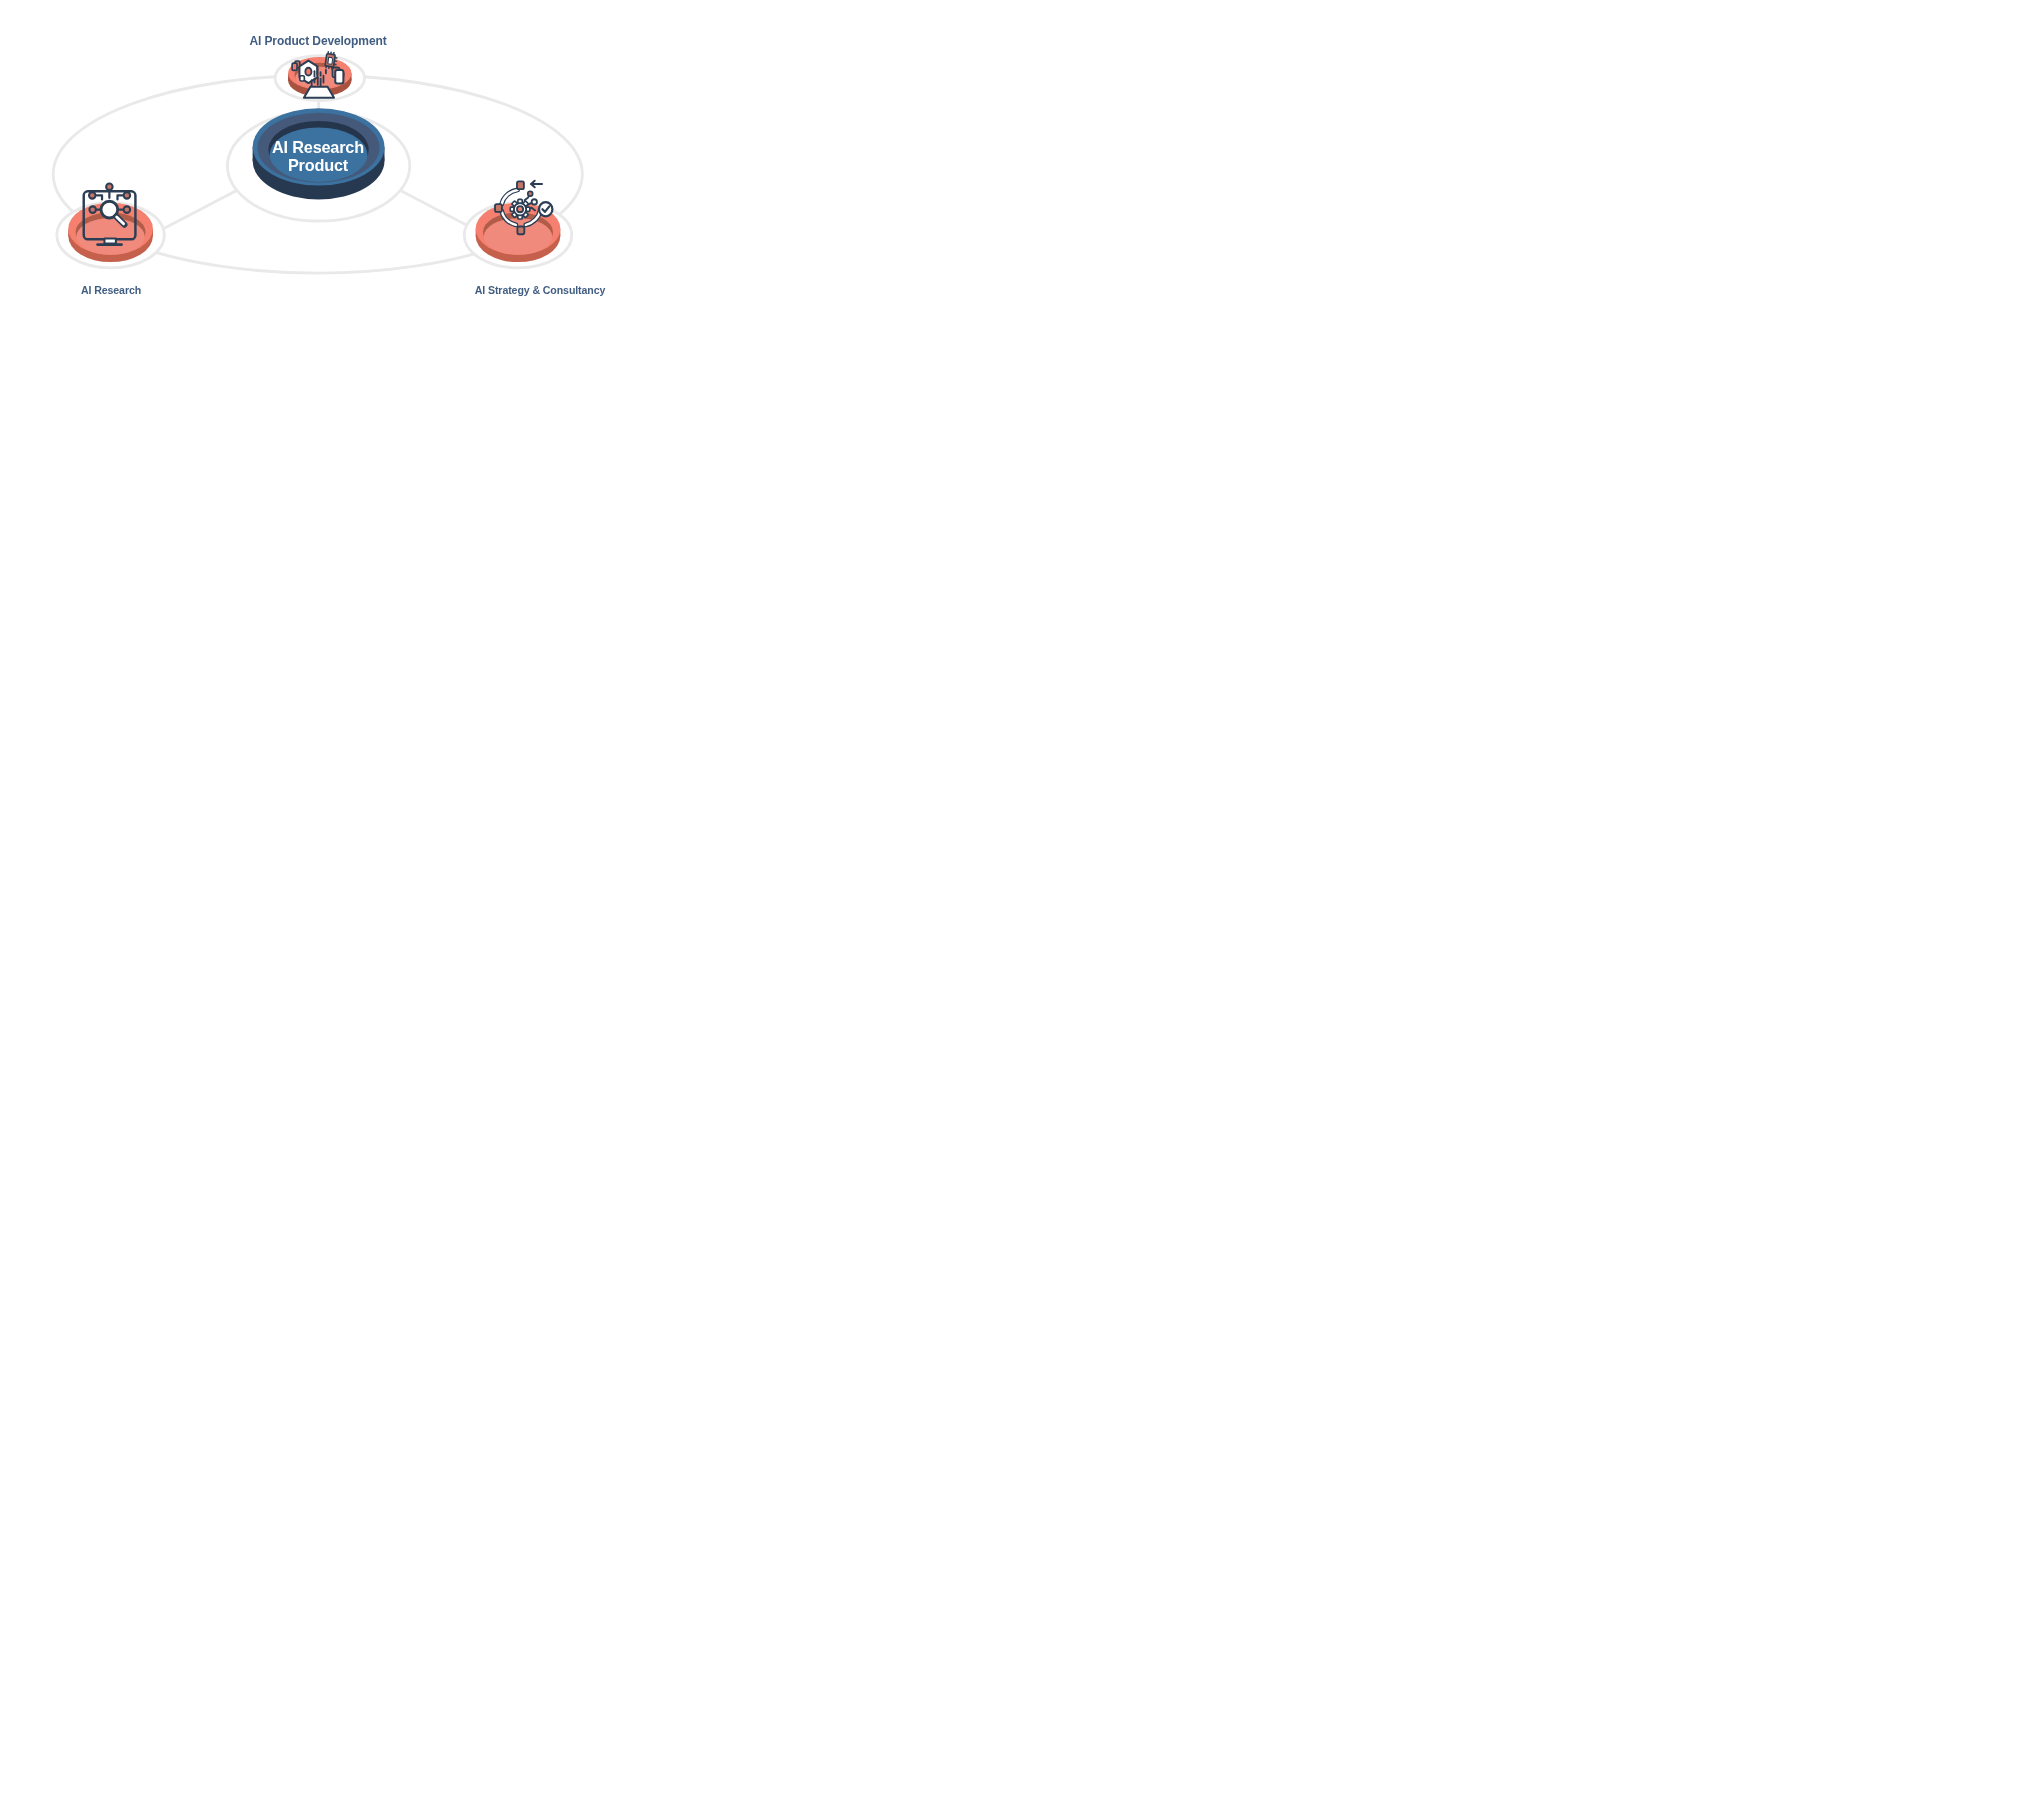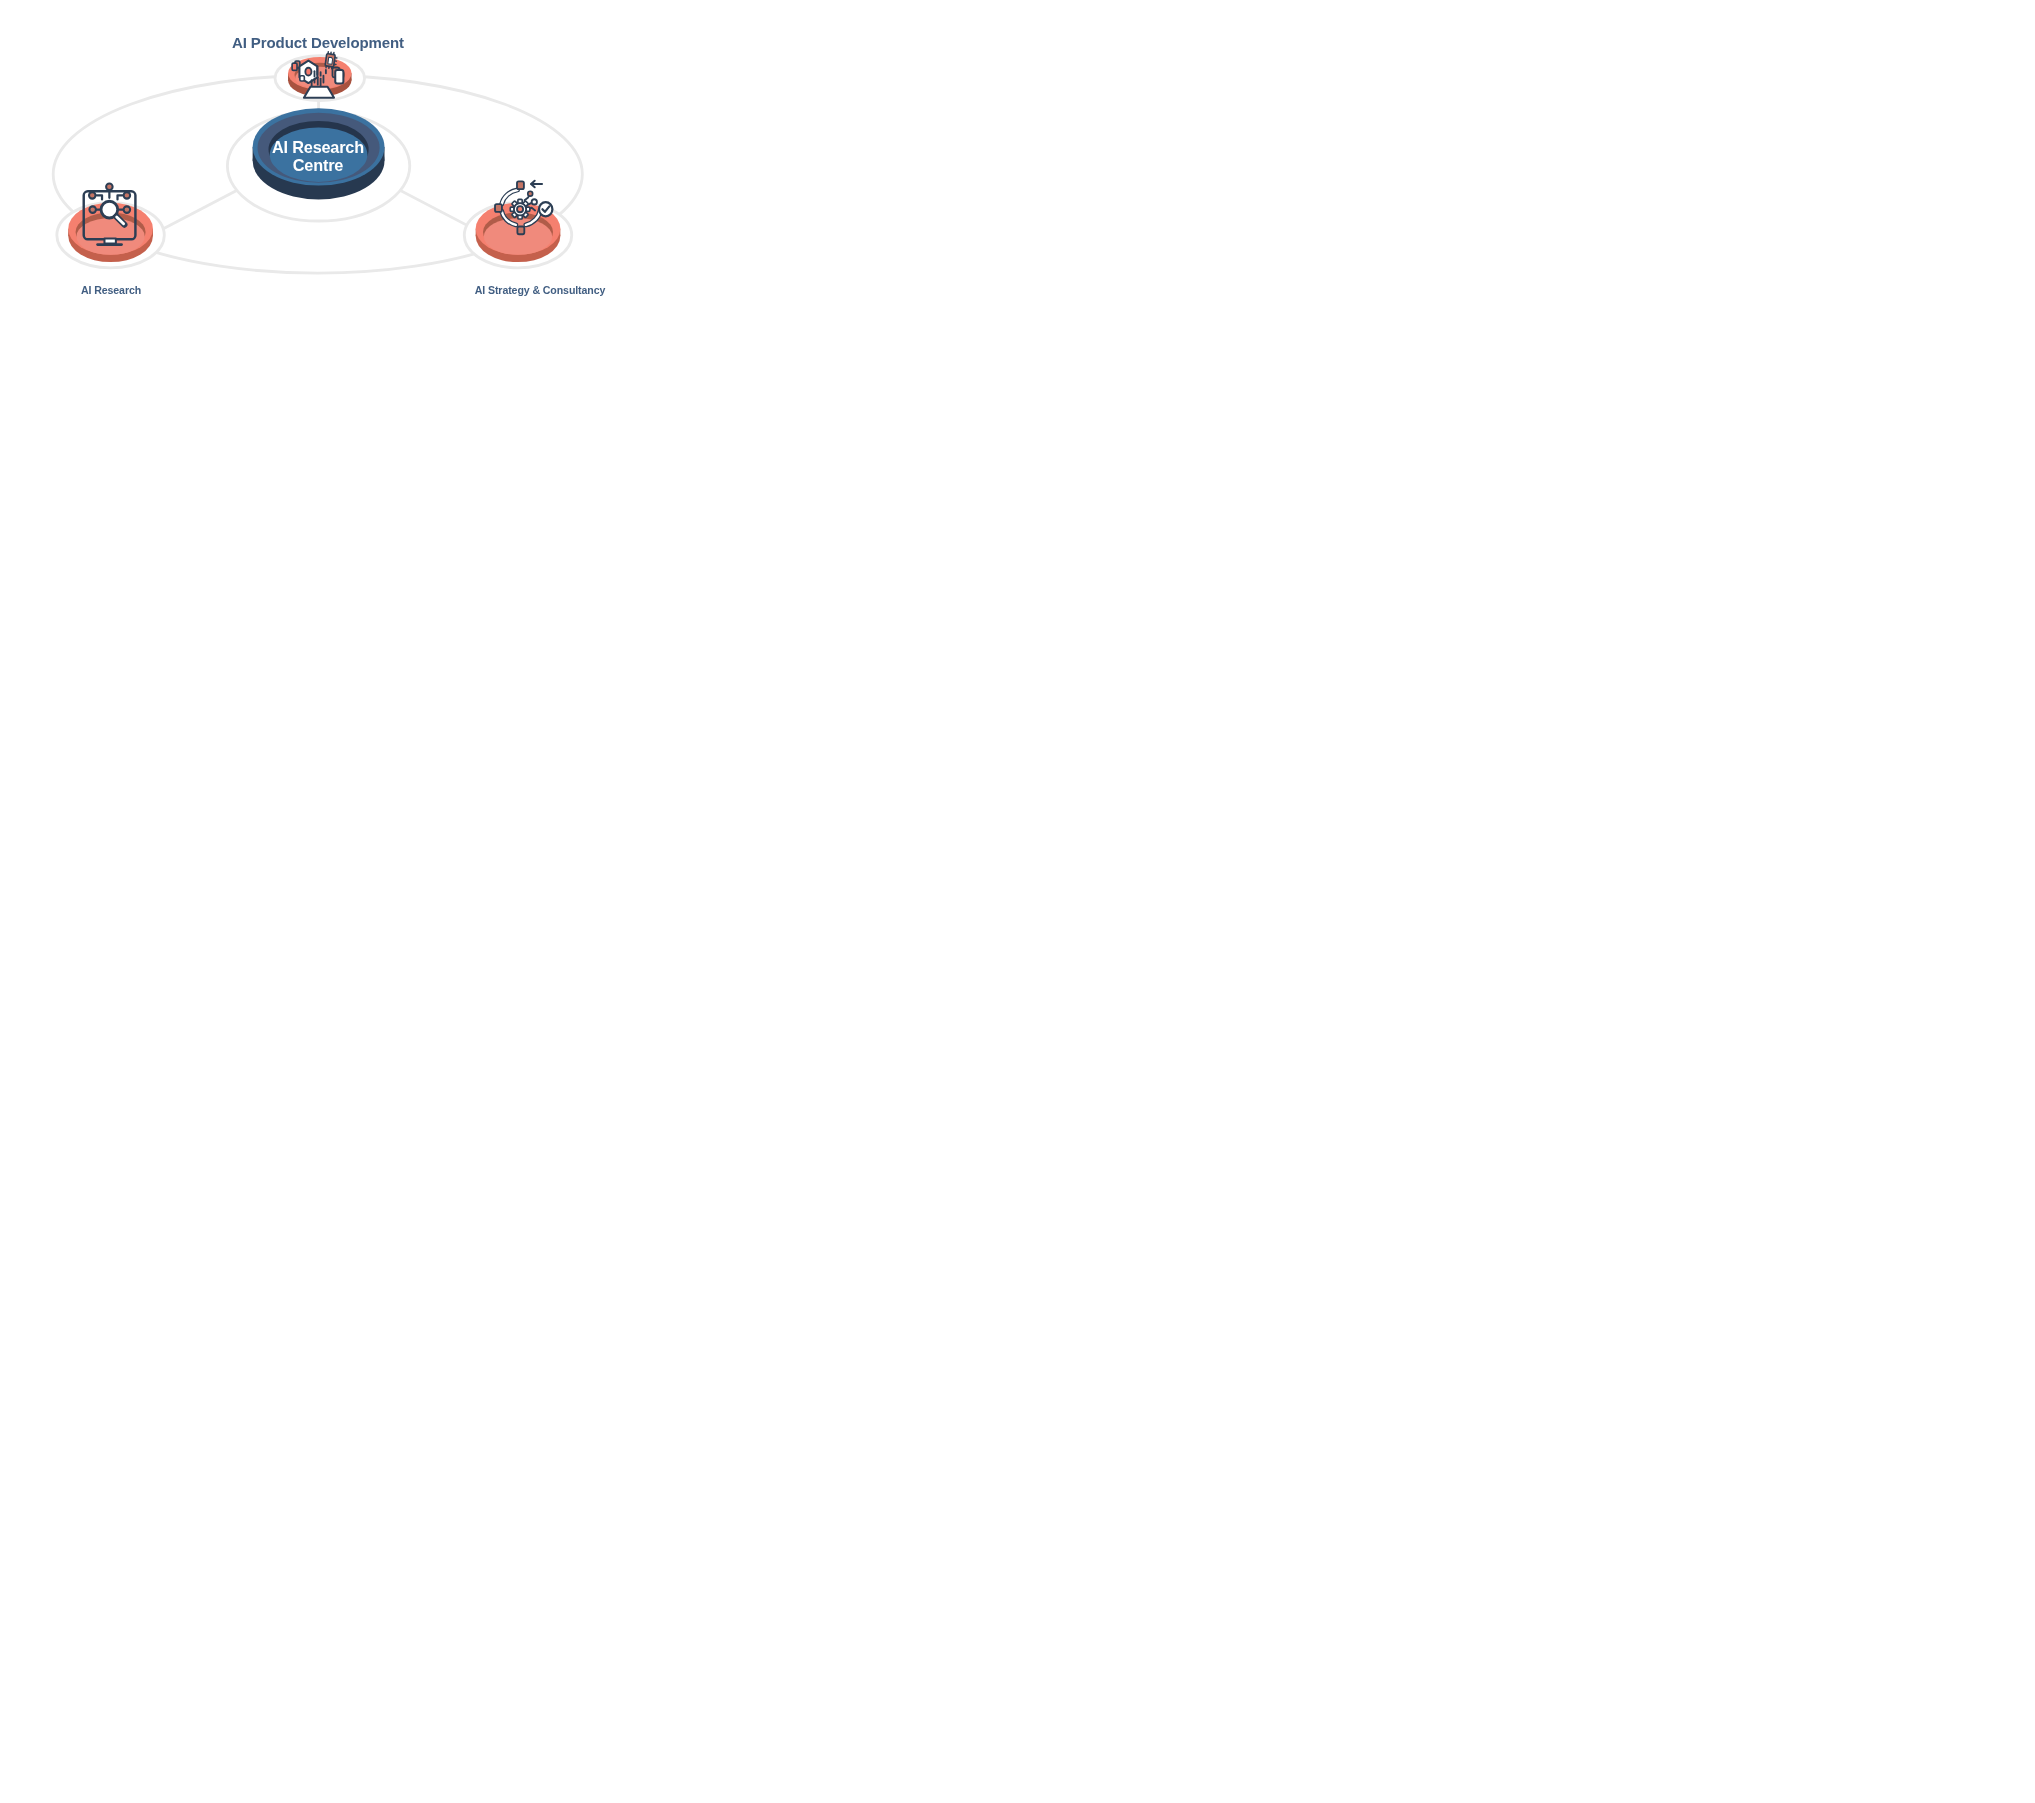--- a/index.html
+++ b/index.html
@@ -13,21 +13,21 @@
   .canvas svg{position:absolute;left:0;top:0;}
   .label{
     position:absolute;
     font-weight:bold;
     color:#415E82;
     text-align:center;
     letter-spacing:-0.1px;
     white-space:nowrap;
     transform:translateX(-50%);
   }
-  .label.top-label{font-size:15px;}
+  .label.top-label{font-size:12px;}
   .label.side-label{font-size:10.6px;}
   .hub-label{
     position:absolute;
     left:257px;top:138px;width:122px;
     text-align:center;
     font-weight:bold;
     font-size:16.3px;line-height:18px;
     color:#FFFFFF;
     letter-spacing:-0.2px;
   }
@@ -198,17 +198,17 @@
 </svg>
 
   <div class="label top-label" style="left:318px;top:34px;">AI Product Development</div>
 
   <div class="label side-label" style="left:111px;top:284px;">AI Research</div>
 
   <div class="label side-label" style="left:540px;top:284px;">AI Strategy &amp; Consultancy</div>
 
   <div class="hub-label">
     <div>AI Research</div>
-    <div>Centre</div>
+    <div>Product</div>
   </div>
 
 </div>
 
 
 </body></html>

